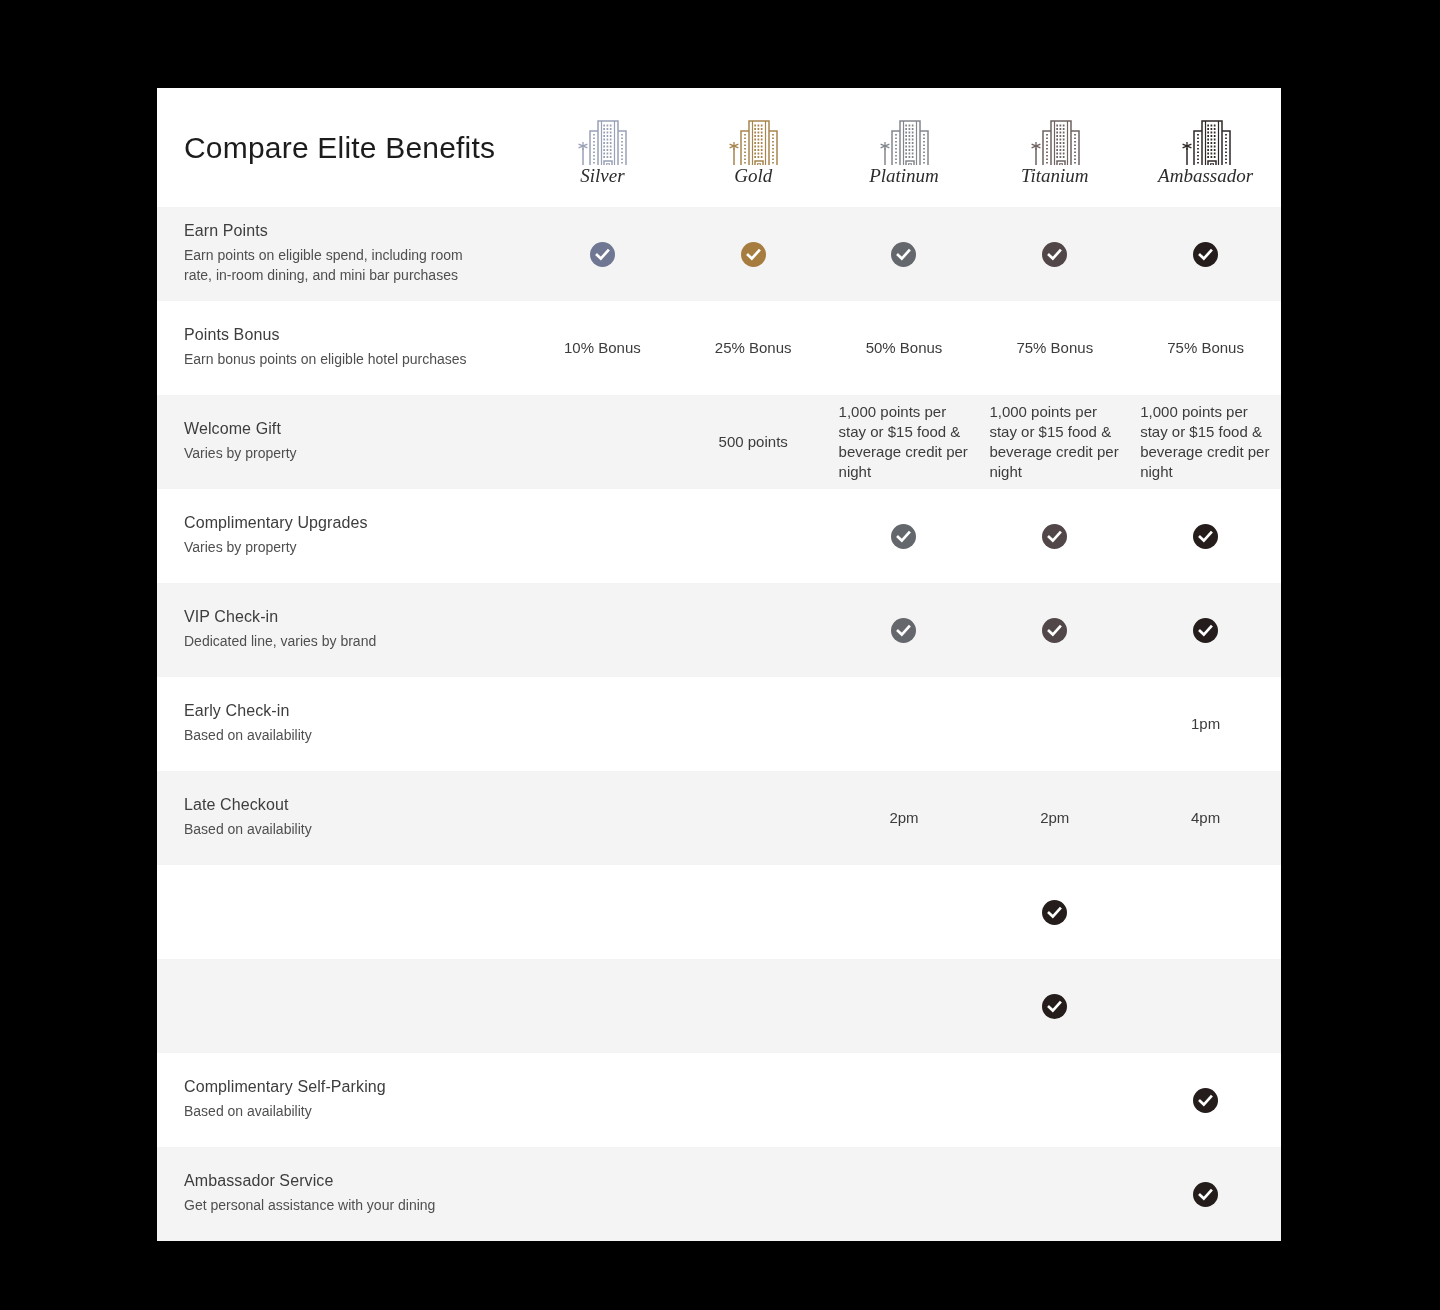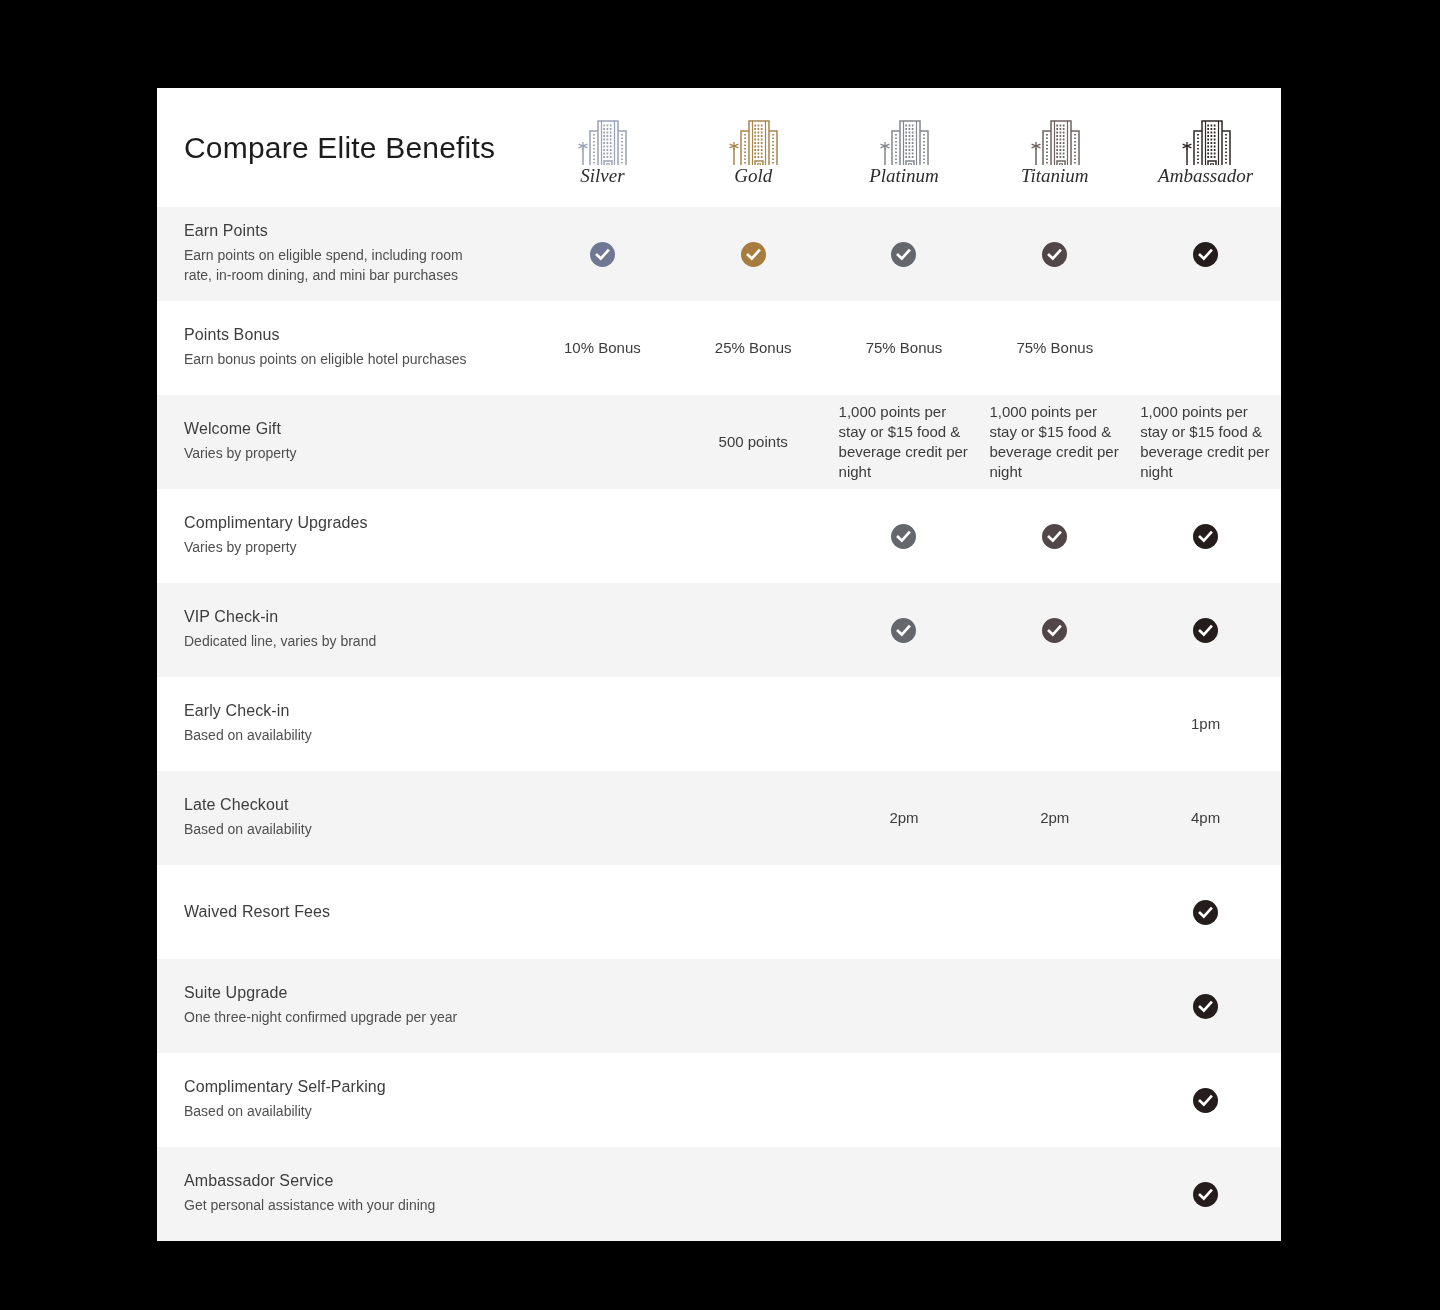--- a/index.html
+++ b/index.html
@@ -227,20 +227,21 @@
             </span>
           </div>
         </div>
         <div class="grid benefit-row">
     <div class="label-block">
       <div class="row-title">Points Bonus</div>
       <div class="row-sub">Earn bonus points on eligible hotel purchases</div>
     </div>
   <div class="cell">10% Bonus</div>
           <div class="cell">25% Bonus</div>
+          <div class="cell">50% Bonus</div>
           <div class="cell">75% Bonus</div>
           <div class="cell">75% Bonus</div>
         </div>
         <div class="grid benefit-row">
     <div class="label-block">
       <div class="row-title">Welcome Gift</div>
       <div class="row-sub">Varies by property</div>
     </div>
   <div class="cell"></div>
           <div class="cell">500 points</div>
@@ -328,42 +329,34 @@
       <div class="row-title">Late Checkout</div>
       <div class="row-sub">Based on availability</div>
     </div>
   <div class="cell"></div>
           <div class="cell"></div>
           <div class="cell">2pm</div>
           <div class="cell">2pm</div>
           <div class="cell">4pm</div>
         </div>
         <div class="grid benefit-row">
-    <div class="label-block">
-      <div class="row-title">Waived Resort Fees</div>
-
-    </div>
-  <div class="cell"></div>
-          <div class="cell"></div>
-          <div class="cell"></div>
-          <div class="cell"></div>
-          <div class="cell">
-            <span class="check-wrap">
-              <svg viewBox="0 0 25 25" xmlns="http://www.w3.org/2000/svg">
-                <circle cx="12.5" cy="12.5" r="12.5" fill="#241d1b"></circle>
-                <path d="M7 13 L10.8 16.6 L18 8.6" fill="none" stroke="#ffffff" stroke-width="2.7" stroke-linecap="square"></path>
-              </svg>
-            </span>
-          </div>
-        </div>
-        <div class="grid benefit-row">
-    <div class="label-block">
-      <div class="row-title">Suite Upgrade</div>
-      <div class="row-sub">One three-night confirmed upgrade per year</div>
-    </div>
+  <div class="cell"></div>
+          <div class="cell"></div>
+          <div class="cell"></div>
+          <div class="cell"></div>
+          <div class="cell">
+            <span class="check-wrap">
+              <svg viewBox="0 0 25 25" xmlns="http://www.w3.org/2000/svg">
+                <circle cx="12.5" cy="12.5" r="12.5" fill="#241d1b"></circle>
+                <path d="M7 13 L10.8 16.6 L18 8.6" fill="none" stroke="#ffffff" stroke-width="2.7" stroke-linecap="square"></path>
+              </svg>
+            </span>
+          </div>
+        </div>
+        <div class="grid benefit-row">
   <div class="cell"></div>
           <div class="cell"></div>
           <div class="cell"></div>
           <div class="cell"></div>
           <div class="cell">
             <span class="check-wrap">
               <svg viewBox="0 0 25 25" xmlns="http://www.w3.org/2000/svg">
                 <circle cx="12.5" cy="12.5" r="12.5" fill="#241d1b"></circle>
                 <path d="M7 13 L10.8 16.6 L18 8.6" fill="none" stroke="#ffffff" stroke-width="2.7" stroke-linecap="square"></path>
               </svg>

